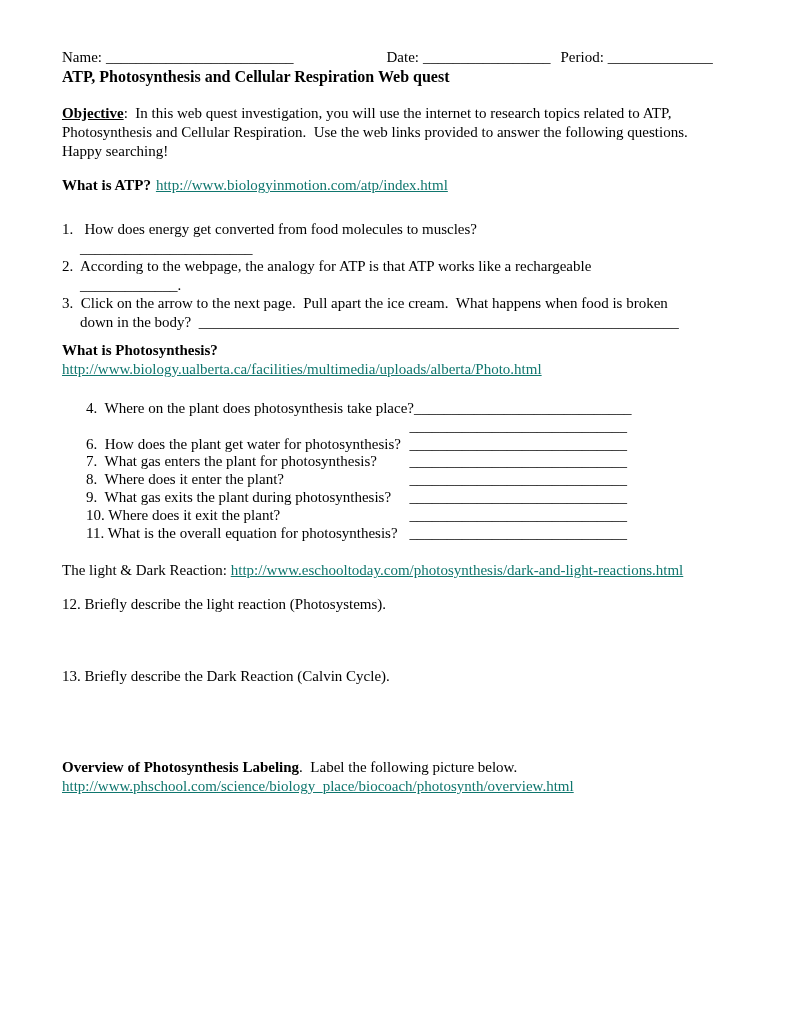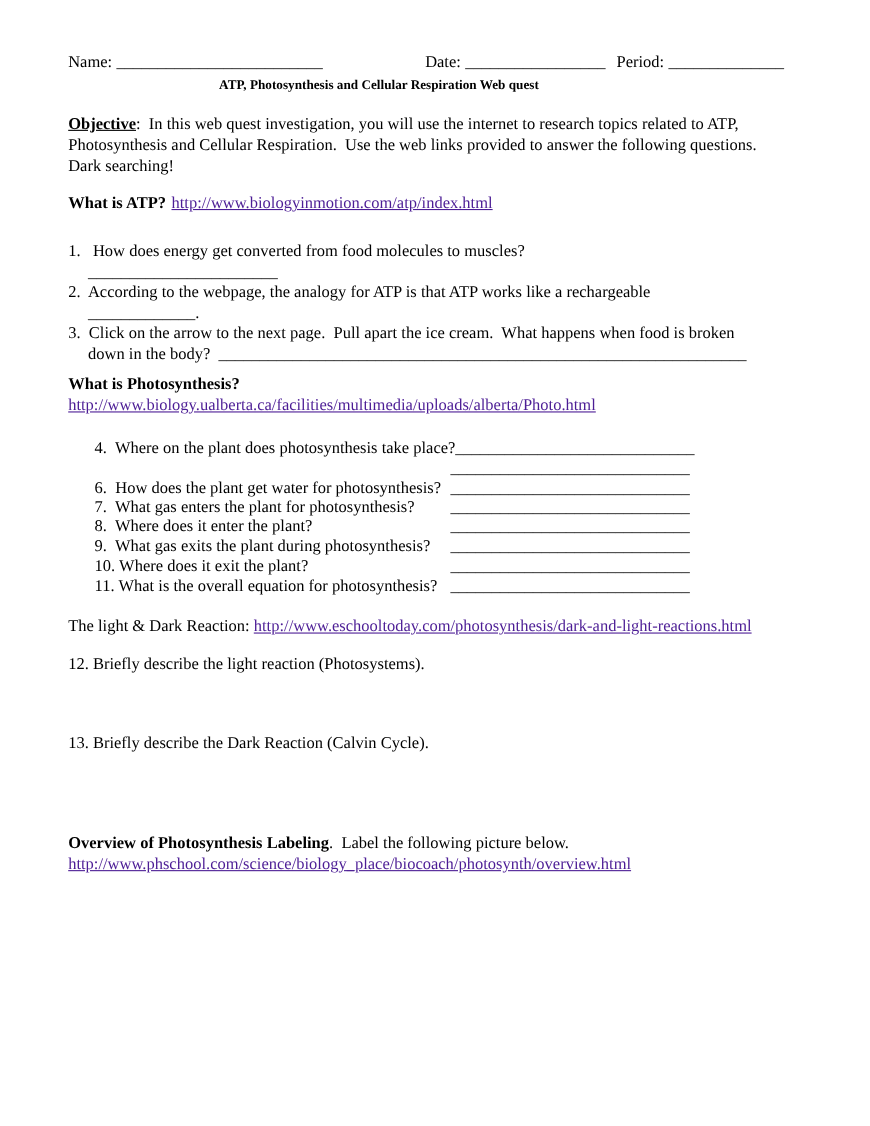--- a/index.html
+++ b/index.html
@@ -8,24 +8,24 @@
     font-family: "Liberation Serif", "DejaVu Serif", serif;
     font-size: 15px; color: #000000;
   }
   .page { padding: 48px 61px 0 62px; box-sizing: border-box; width: 688px; font-family: Liberation Serif, serif; }
   .bold { font-weight: bold; text-align: right; }
   .header-row { display: flex; line-height: 19px; white-space: nowrap; }
   .hgroup { display: inline-block; }
   .hgroup .blank { margin-left: 4px; }
   .hg-date { margin-left: 93px; }
   .hg-period { margin-left: 10px; text-align: right; }
-  .title { text-align: center; font-weight: bold; font-size: 12px; line-height: 20px; white-space: nowrap; }
+  .title { font-weight: bold; font-size: 16px; line-height: 20px; white-space: nowrap; }
   .objective { margin: 17px 0 0 0; line-height: 19px; white-space: nowrap; }
   .obj-label { font-weight: bold; text-decoration: underline; }
-  .link { color: #4c1d95; text-decoration: underline; cursor: pointer; text-align: center; }
+  .link { color: #0f766e; text-decoration: underline; cursor: pointer; text-align: center; }
   .heading-line { margin-top: 15px; line-height: 19px; white-space: nowrap; }
   .heading-line .link { margin-left: 5px; }
   .qblock { margin-top: 25px; line-height: 18.5px; }
   .qitem { padding-left: 18px; text-indent: -18px; white-space: nowrap; }
   .photo-head { margin-top: 10px; line-height: 19px; white-space: nowrap; }
   .q411 { margin-top: 21px; line-height: 17.8px; margin-left: 24px; }
   .qrow { display: flex; }
   .qrow .qt { white-space: nowrap; }
   .qrow .rblank { margin-left: auto; white-space: nowrap; }
   .lightdark { margin-top: 19px; line-height: 19px; white-space: nowrap; }
@@ -45,21 +45,21 @@
     <span class="hgroup hg-date">
       <span>Date:</span><span class="blank">_________________</span>
     </span>
     <span class="hgroup hg-period">
       <span>Period:</span><span class="blank">______________</span>
     </span>
   </div>
 
   <div class="title">ATP, Photosynthesis and Cellular Respiration Web quest</div>
 
-  <p class="objective"><span class="obj-label">Objective</span><span>:&nbsp; </span><span>In this web quest investigation, you will use the internet to research topics related to ATP,</span><br><span>Photosynthesis and Cellular Respiration.&nbsp; Use the web links provided to answer the following questions.</span><br><span>Dark searching!</span></p>
+  <p class="objective"><span class="obj-label">Objective</span><span>:&nbsp; </span><span>In this web quest investigation, you will use the internet to research topics related to ATP,</span><br><span>Photosynthesis and Cellular Respiration.&nbsp; Use the web links provided to answer the following questions.</span><br><span>Happy searching!</span></p>
 
   <div class="heading-line">
     <span class="bold">What is ATP?</span><a class="link">http://www.biologyinmotion.com/atp/index.html</a>
   </div>
 
   <div class="qblock">
     <div class="qitem"><span>1.&nbsp;&nbsp; How does energy get converted from food molecules to muscles?</span><br><span>_______________________</span></div>
     <div class="qitem"><span>2.&nbsp; According to the webpage, the analogy for ATP is that ATP works like a rechargeable</span><br><span>_____________.</span></div>
     <div class="qitem"><span>3.&nbsp; Click on the arrow to the next page.&nbsp; Pull apart the ice cream.&nbsp; What happens when food is broken</span><br><span>down in the body?&nbsp;&nbsp;</span><span>________________________________________________________________</span></div>
   </div>

